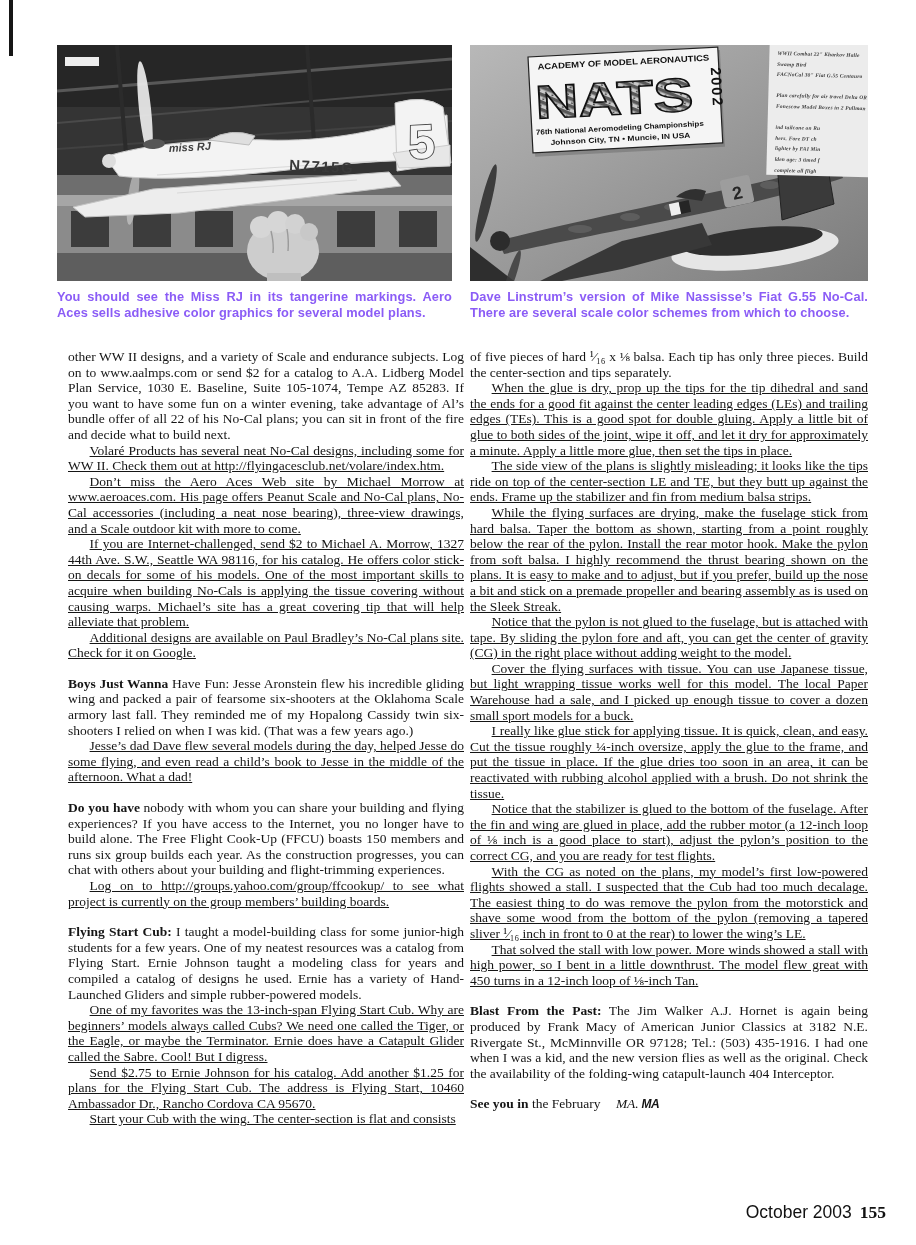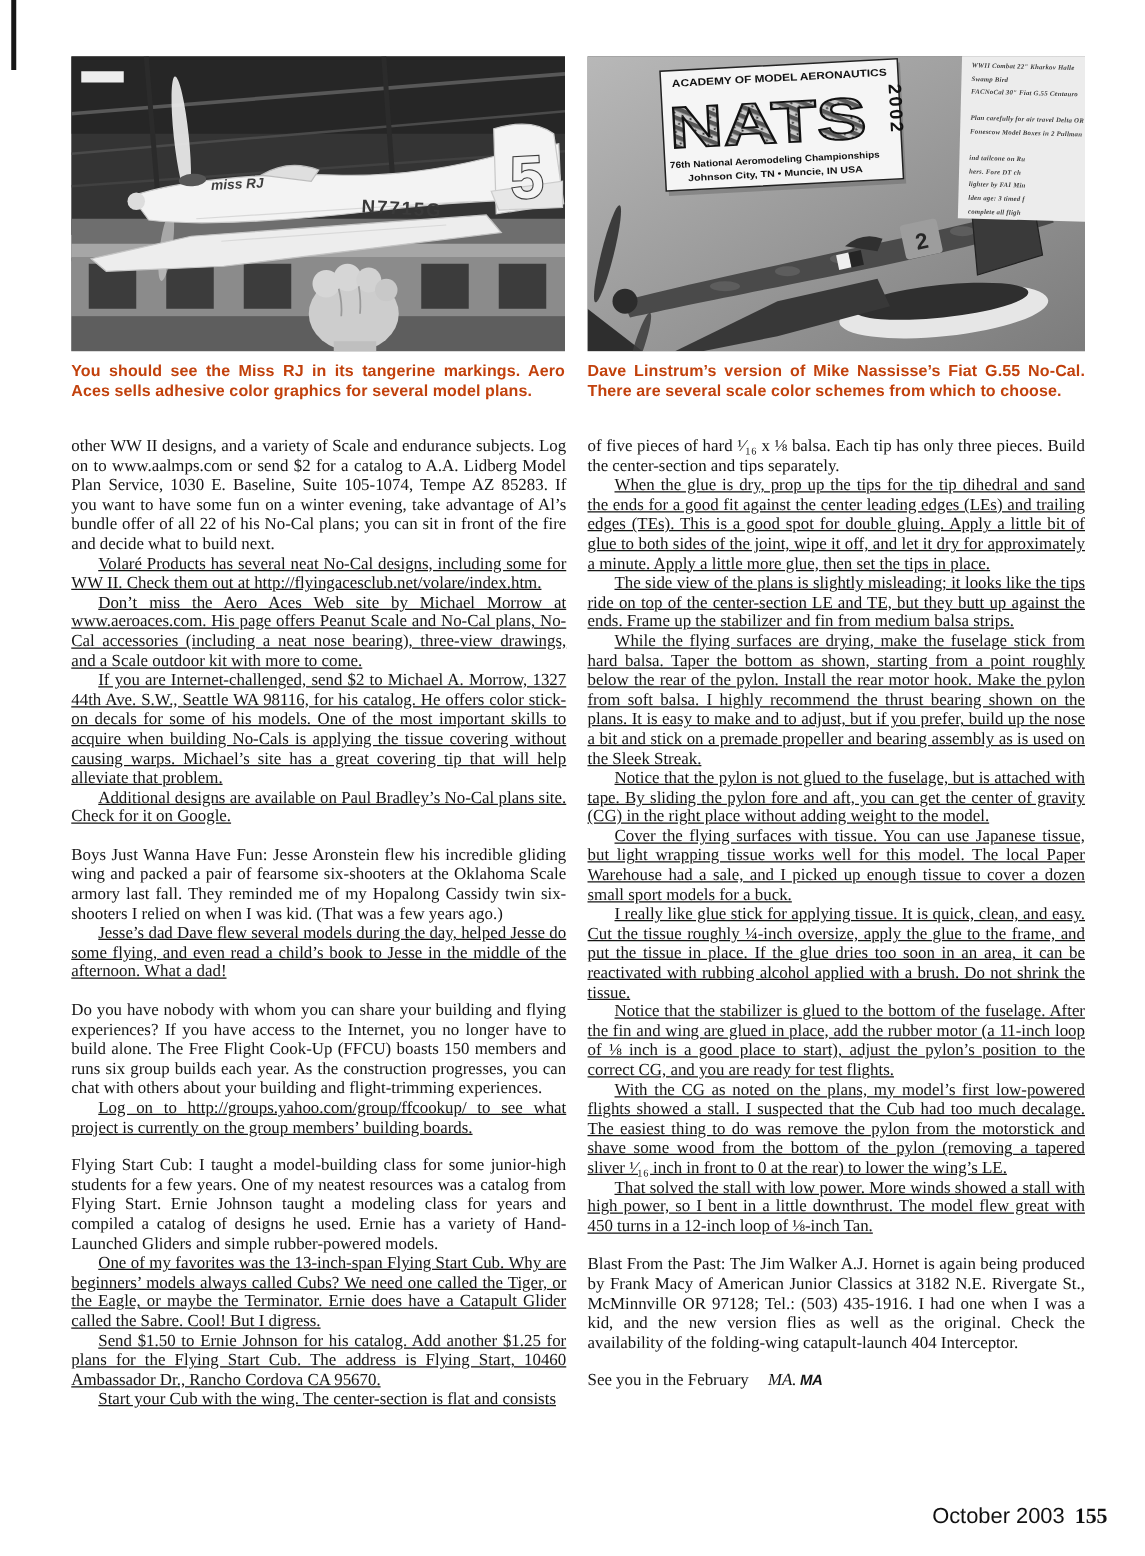--- a/index.html
+++ b/index.html
@@ -18,36 +18,36 @@
     position:absolute;right:-2px;top:-3px;width:102px;height:134px;
     background:#ececec;transform:rotate(1.5deg);padding:7px 4px 4px 8px;
     box-sizing:border-box;color:#3c3c3c;
     font:italic 700 5.4px/10.6px "Liberation Serif","DejaVu Serif",serif;
     letter-spacing:.2px;overflow:hidden;
   }
   .sheet-line{white-space:nowrap;}
   
   .caption{
     position:absolute;top:289px;
-    font:700 12.8px/15.8px "Liberation Sans",sans-serif;color:#c2410c;
+    font:700 12.8px/15.8px "Liberation Sans",sans-serif;color:#8b5cf6;
     text-align:justify;letter-spacing:.1px;
   }
   .caption-left{left:57px;width:395px;}
   .caption-right{left:470px;width:398px;}
   
   .col{
     position:absolute;top:349px;
     font-size:13.5px;line-height:15.6px;text-align:justify;
   }
-  .col-left{left:57px;width:396px;}
+  .col-left{left:68px;width:396px;}
   .col-right{left:470px;width:398px;}
   .para{margin:0;}
   .para.indent{text-indent:1.6em;text-decoration:underline;}
   .para.space-before{margin-top:15px;}
-  .part-bold{font-weight:400;}
+  .part-bold{font-weight:700;}
   .part-italic{font-style:italic;margin-left:12px;}
   .part-logo{
     font-weight:700;font-style:italic;
     font-family:"Liberation Sans",sans-serif;font-size:12px;letter-spacing:-.5px;margin-top:21px;
   }
   
   .footer{
     position:absolute;top:1202px;right:30px;
     font:17.5px "Liberation Sans",sans-serif;color:#111;
   }
@@ -200,32 +200,32 @@
       <p class="para indent"><span class="part-normal">Volaré Products has several neat No-Cal designs, including some for WW II. Check them out at http://flyingacesclub.net/volare/index.htm.</span></p>
       <p class="para indent"><span class="part-normal">Don’t miss the Aero Aces Web site by Michael Morrow at www.aeroaces.com. His page offers Peanut Scale and No-Cal plans, No-Cal accessories (including a neat nose bearing), three-view drawings, and a Scale outdoor kit with more to come.</span></p>
       <p class="para indent"><span class="part-normal">If you are Internet-challenged, send $2 to Michael A. Morrow, 1327 44th Ave. S.W., Seattle WA 98116, for his catalog. He offers color stick-on decals for some of his models. One of the most important skills to acquire when building No-Cals is applying the tissue covering without causing warps. Michael’s site has a great covering tip that will help alleviate that problem.</span></p>
       <p class="para indent"><span class="part-normal">Additional designs are available on Paul Bradley’s No-Cal plans site. Check for it on Google.</span></p>
       <p class="para space-before"><span class="part-bold">Boys Just Wanna</span><span class="part-normal"> Have Fun: Jesse Aronstein flew his incredible gliding wing and packed a pair of fearsome six-shooters at the Oklahoma Scale armory last fall. They reminded me of my Hopalong Cassidy twin six-shooters I relied on when I was kid. (That was a few years ago.)</span></p>
       <p class="para indent"><span class="part-normal">Jesse’s dad Dave flew several models during the day, helped Jesse do some flying, and even read a child’s book to Jesse in the middle of the afternoon. What a dad!</span></p>
       <p class="para space-before"><span class="part-bold">Do you have</span><span class="part-normal"> nobody with whom you can share your building and flying experiences? If you have access to the Internet, you no longer have to build alone. The Free Flight Cook-Up (FFCU) boasts 150 members and runs six group builds each year. As the construction progresses, you can chat with others about your building and flight-trimming experiences.</span></p>
       <p class="para indent"><span class="part-normal">Log on to http://groups.yahoo.com/group/ffcookup/ to see what project is currently on the group members’ building boards.</span></p>
       <p class="para space-before"><span class="part-bold">Flying Start Cub:</span><span class="part-normal"> I taught a model-building class for some junior-high students for a few years. One of my neatest resources was a catalog from Flying Start. Ernie Johnson taught a modeling class for years and compiled a catalog of designs he used. Ernie has a variety of Hand-Launched Gliders and simple rubber-powered models.</span></p>
       <p class="para indent"><span class="part-normal">One of my favorites was the 13-inch-span Flying Start Cub. Why are beginners’ models always called Cubs? We need one called the Tiger, or the Eagle, or maybe the Terminator. Ernie does have a Catapult Glider called the Sabre. Cool! But I digress.</span></p>
-      <p class="para indent"><span class="part-normal">Send $1.50 to Ernie Johnson for his catalog. Add another $1.25 for plans for the Flying Start Cub. The address is Flying Start, 10460 Ambassador Dr., Rancho Cordova CA 95670.</span></p>
+      <p class="para indent"><span class="part-normal">Send $2.75 to Ernie Johnson for his catalog. Add another $1.25 for plans for the Flying Start Cub. The address is Flying Start, 10460 Ambassador Dr., Rancho Cordova CA 95670.</span></p>
       <p class="para indent"><span class="part-normal">Start your Cub with the wing. The center-section is flat and consists</span></p>
     </div>
   <div class="col col-right" id="col-right">
       <p class="para"><span class="part-normal">of five pieces of hard ¹⁄₁₆ x ⅛ balsa. Each tip has only three pieces. Build the center-section and tips separately.</span></p>
       <p class="para indent"><span class="part-normal">When the glue is dry, prop up the tips for the tip dihedral and sand the ends for a good fit against the center leading edges (LEs) and trailing edges (TEs). This is a good spot for double gluing. Apply a little bit of glue to both sides of the joint, wipe it off, and let it dry for approximately a minute. Apply a little more glue, then set the tips in place.</span></p>
       <p class="para indent"><span class="part-normal">The side view of the plans is slightly misleading; it looks like the tips ride on top of the center-section LE and TE, but they butt up against the ends. Frame up the stabilizer and fin from medium balsa strips.</span></p>
       <p class="para indent"><span class="part-normal">While the flying surfaces are drying, make the fuselage stick from hard balsa. Taper the bottom as shown, starting from a point roughly below the rear of the pylon. Install the rear motor hook. Make the pylon from soft balsa. I highly recommend the thrust bearing shown on the plans. It is easy to make and to adjust, but if you prefer, build up the nose a bit and stick on a premade propeller and bearing assembly as is used on the Sleek Streak.</span></p>
       <p class="para indent"><span class="part-normal">Notice that the pylon is not glued to the fuselage, but is attached with tape. By sliding the pylon fore and aft, you can get the center of gravity (CG) in the right place without adding weight to the model.</span></p>
       <p class="para indent"><span class="part-normal">Cover the flying surfaces with tissue. You can use Japanese tissue, but light wrapping tissue works well for this model. The local Paper Warehouse had a sale, and I picked up enough tissue to cover a dozen small sport models for a buck.</span></p>
       <p class="para indent"><span class="part-normal">I really like glue stick for applying tissue. It is quick, clean, and easy. Cut the tissue roughly ¼-inch oversize, apply the glue to the frame, and put the tissue in place. If the glue dries too soon in an area, it can be reactivated with rubbing alcohol applied with a brush. Do not shrink the tissue.</span></p>
-      <p class="para indent"><span class="part-normal">Notice that the stabilizer is glued to the bottom of the fuselage. After the fin and wing are glued in place, add the rubber motor (a 11-inch loop of ⅛ inch is a good place to start), adjust the pylon’s position to the correct CG, and you are ready for test flights.</span></p>
+      <p class="para indent"><span class="part-normal">Notice that the stabilizer is glued to the bottom of the fuselage. After the fin and wing are glued in place, add the rubber motor (a 12-inch loop of ⅛ inch is a good place to start), adjust the pylon’s position to the correct CG, and you are ready for test flights.</span></p>
       <p class="para indent"><span class="part-normal">With the CG as noted on the plans, my model’s first low-powered flights showed a stall. I suspected that the Cub had too much decalage. The easiest thing to do was remove the pylon from the motorstick and shave some wood from the bottom of the pylon (removing a tapered sliver ¹⁄₁₆ inch in front to 0 at the rear) to lower the wing’s LE.</span></p>
       <p class="para indent"><span class="part-normal">That solved the stall with low power. More winds showed a stall with high power, so I bent in a little downthrust. The model flew great with 450 turns in a 12-inch loop of ⅛-inch Tan.</span></p>
       <p class="para space-before"><span class="part-bold">Blast From the Past:</span><span class="part-normal"> The Jim Walker A.J. Hornet is again being produced by Frank Macy of American Junior Classics at 3182 N.E. Rivergate St., McMinnville OR 97128; Tel.: (503) 435-1916. I had one when I was a kid, and the new version flies as well as the original. Check the availability of the folding-wing catapult-launch 404 Interceptor.</span></p>
       <p class="para space-before"><span class="part-bold">See you in</span><span class="part-normal"> the February </span><span class="part-italic">MA.</span><span class="part-logo">  MA</span></p>
     </div>
 
   <div class="footer">
     <span>October 2003</span><span class="page-num">155</span>
   </div>
 

